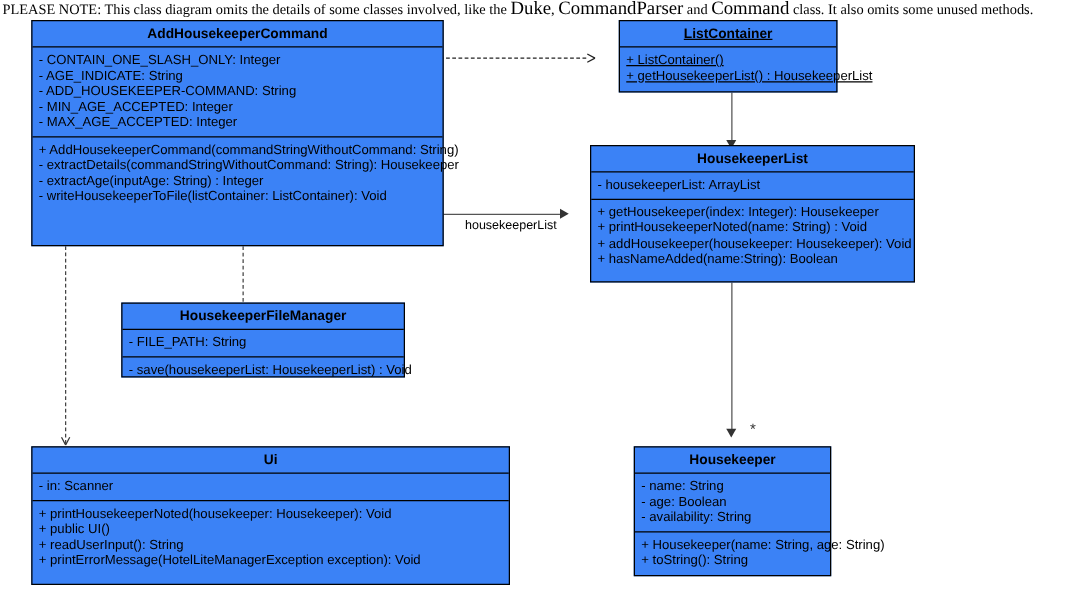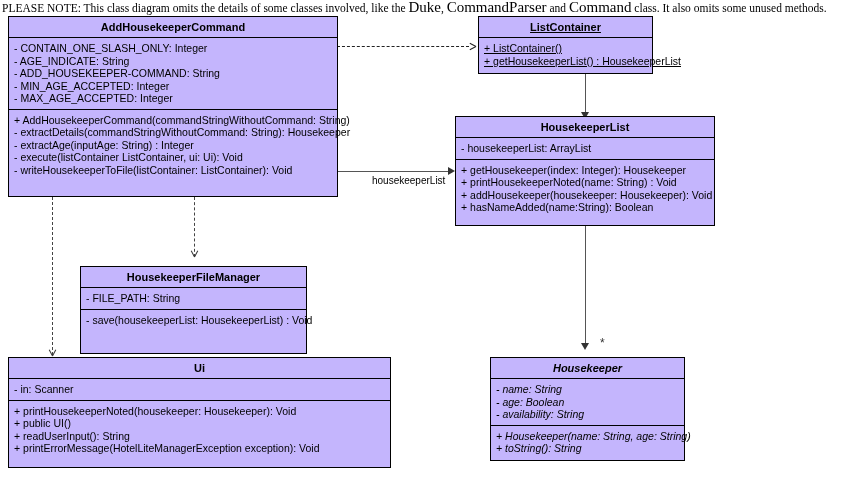--- a/index.html
+++ b/index.html
@@ -31,24 +31,25 @@
   #note .mono {
     font-family: Liberation Serif, serif;
     font-size: 15px;
   }
 
   
   .uml {
     position: absolute;
     box-sizing: border-box;
     border: 1px solid #000;
-    background: #c4b5fd;
+    background: #3b82f6;
     font-size: 10.5px;
     color: #000;
     z-index: 5;
+    margin-left: 17px;
   }
   .uml .title {
     text-align: center;
     font-weight: bold;
     font-size: 11px;
     padding: 4px 2px 4px 2px;
     border-bottom: 1px solid #000;
     line-height: 12px;
     white-space: nowrap;
   }
@@ -178,21 +179,20 @@
     <div class="row">- CONTAIN_ONE_SLASH_ONLY: Integer</div>
     <div class="row">- AGE_INDICATE: String</div>
     <div class="row">- ADD_HOUSEKEEPER-COMMAND: String</div>
     <div class="row">- MIN_AGE_ACCEPTED: Integer</div>
     <div class="row">- MAX_AGE_ACCEPTED: Integer</div>
   </div>
   <div class="compartment">
     <div class="row">+ AddHousekeeperCommand(commandStringWithoutCommand: String)</div>
     <div class="row">- extractDetails(commandStringWithoutCommand: String): Housekeeper</div>
     <div class="row">- extractAge(inputAge: String) : Integer</div>
-    <div class="row">- execute(listContainer ListContainer, ui: Ui): Void</div>
     <div class="row">- writeHousekeeperToFile(listContainer: ListContainer): Void</div>
   </div>
 </div>
 
 <div class="uml" id="box-listcontainer" style="left:478px; top:16px; width:175px; height:58px;text-decoration:underline;">
   <div class="title">ListContainer</div>
   <div class="compartment">
     <div class="row">+ ListContainer()</div>
     <div class="row">+ getHousekeeperList() : HousekeeperList</div>
   </div>
@@ -204,21 +204,21 @@
     <div class="row">- housekeeperList: ArrayList</div>
   </div>
   <div class="compartment">
     <div class="row">+ getHousekeeper(index: Integer): Housekeeper</div>
     <div class="row">+ printHousekeeperNoted(name: String) : Void</div>
     <div class="row">+ addHousekeeper(housekeeper: Housekeeper): Void</div>
     <div class="row">+ hasNameAdded(name:String): Boolean</div>
   </div>
 </div>
 
-<div class="uml" id="box-filemanager" style="left:80px; top:266px; width:227px; height:88px;">
+<div class="uml" id="box-filemanager" style="left:80px; top:242px; width:227px; height:60px;">
   <div class="title">HousekeeperFileManager</div>
   <div class="compartment">
     <div class="row">- FILE_PATH: String</div>
   </div>
   <div class="compartment">
     <div class="row">- save(housekeeperList: HousekeeperList) : Void</div>
   </div>
 </div>
 
 <div class="uml" id="box-ui" style="left:8px; top:357px; width:383px; height:111px;">
@@ -227,21 +227,21 @@
     <div class="row">- in: Scanner</div>
   </div>
   <div class="compartment">
     <div class="row">+ printHousekeeperNoted(housekeeper: Housekeeper): Void</div>
     <div class="row">+ public UI()</div>
     <div class="row">+ readUserInput(): String</div>
     <div class="row">+ printErrorMessage(HotelLiteManagerException exception): Void</div>
   </div>
 </div>
 
-<div class="uml" id="box-housekeeper" style="left:490px; top:357px; width:195px; height:104px;font-style:italic;">
+<div class="uml" id="box-housekeeper" style="left:490px; top:357px; width:158px; height:104px;">
   <div class="title">Housekeeper</div>
   <div class="compartment">
     <div class="row">- name: String</div>
     <div class="row">- age: Boolean</div>
     <div class="row">- availability: String</div>
   </div>
   <div class="compartment">
     <div class="row">+ Housekeeper(name: String, age: String)</div>
     <div class="row">+ toString(): String</div>
   </div>

